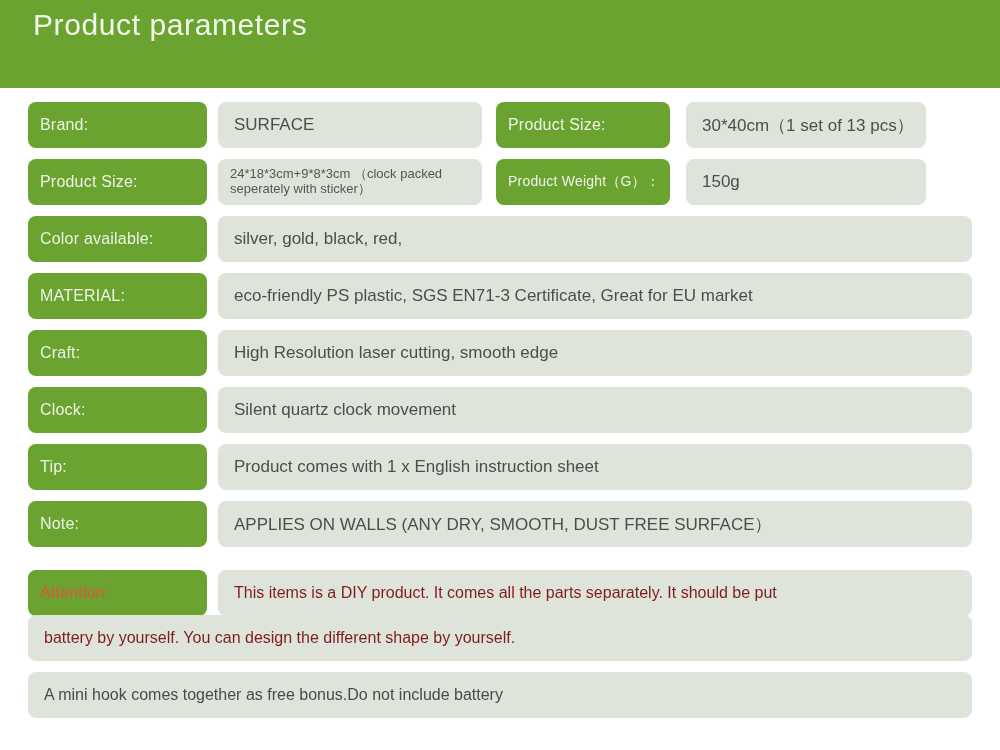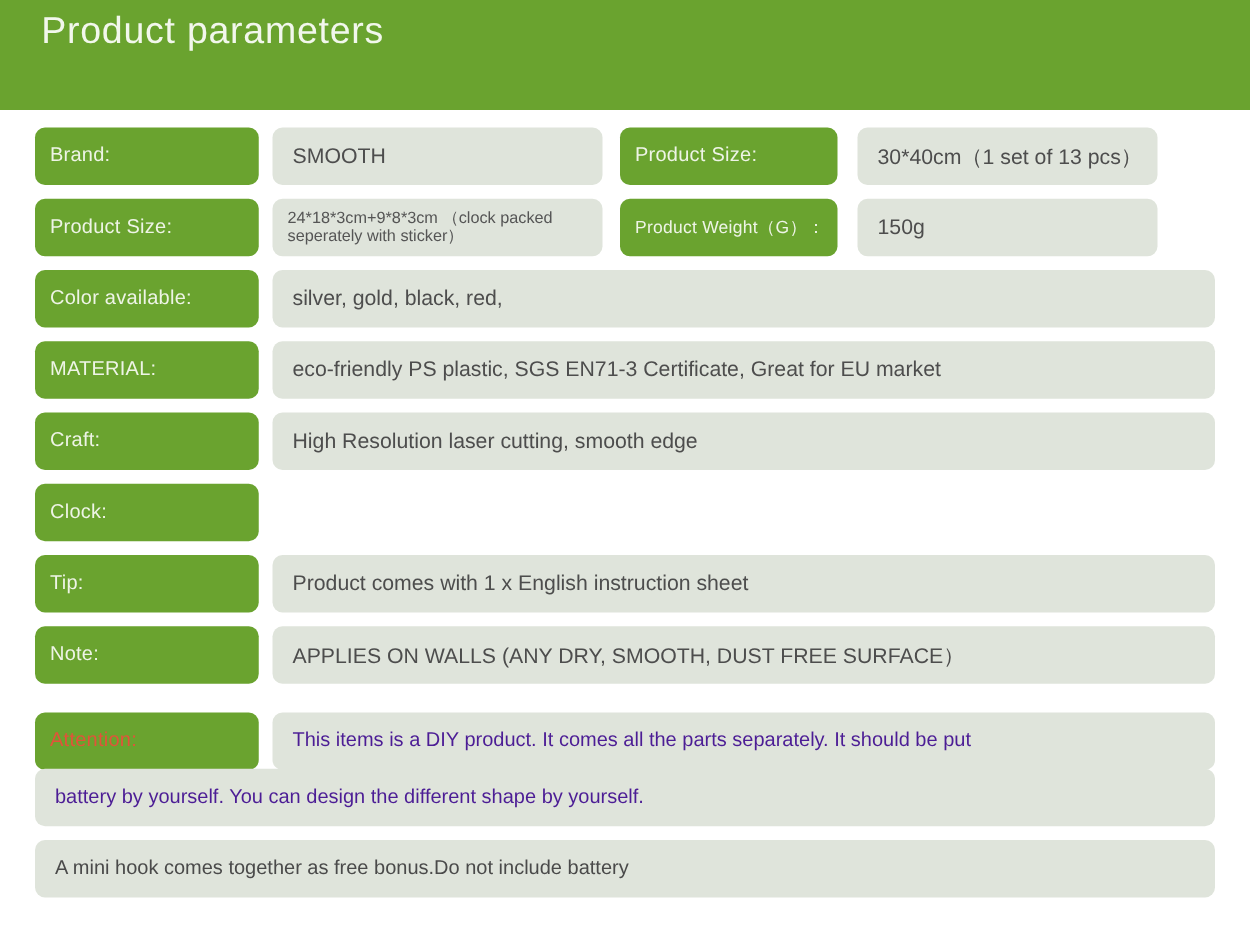--- a/index.html
+++ b/index.html
@@ -99,21 +99,21 @@
     white-space: nowrap;
   }
   .value-box.narrow {
     width: 264px;
   }
   .value-box.right-val {
     left: 686px;
     width: 240px;
   }
   .value-box.red-text {
-    color: #4c1d95;
+    color: #7f1d1d;
     font-size: 16px;
   }
   .value-box.wrap-two {
     white-space: normal;
     line-height: 1.15;
     font-size: 13px;
     padding: 0 12px;
     color: #555555;
   }
 
@@ -139,21 +139,21 @@
 <div id="page">
 
   <div id="header-banner">
     <div id="page-title">Product parameters</div>
   </div>
 
   <div id="param-table">
 
     <div class="row" style="top:14px;padding-left:16px;">
       <div class="label-pill">Brand:</div>
-      <div class="value-box narrow">SMOOTH</div>
+      <div class="value-box narrow">SURFACE</div>
       <div class="label-pill right-pill">Product Size:</div>
       <div class="value-box right-val">30*40cm（1 set of 13 pcs）</div>
     </div>
 
     <div class="row" style="top:71px;">
       <div class="label-pill">Product Size:</div>
       <div class="value-box narrow wrap-two">24*18*3cm+9*8*3cm （clock packed seperately with sticker）</div>
       <div class="label-pill right-pill small-label">Product Weight（G）：</div>
       <div class="value-box right-val">150g</div>
     </div>
@@ -168,20 +168,21 @@
       <div class="value-box">eco-friendly PS plastic, SGS EN71-3 Certificate, Great for EU market</div>
     </div>
 
     <div class="row" style="top:242px;">
       <div class="label-pill">Craft:</div>
       <div class="value-box">High Resolution laser cutting, smooth edge</div>
     </div>
 
     <div class="row" style="top:299px;text-align:center;">
       <div class="label-pill">Clock:</div>
+      <div class="value-box">Silent quartz clock movement</div>
     </div>
 
     <div class="row" style="top:356px;">
       <div class="label-pill">Tip:</div>
       <div class="value-box">Product comes with 1 x English instruction sheet</div>
     </div>
 
     <div class="row" style="top:413px;">
       <div class="label-pill">Note:</div>
       <div class="value-box">APPLIES ON WALLS (ANY DRY, SMOOTH, DUST FREE SURFACE）</div>

